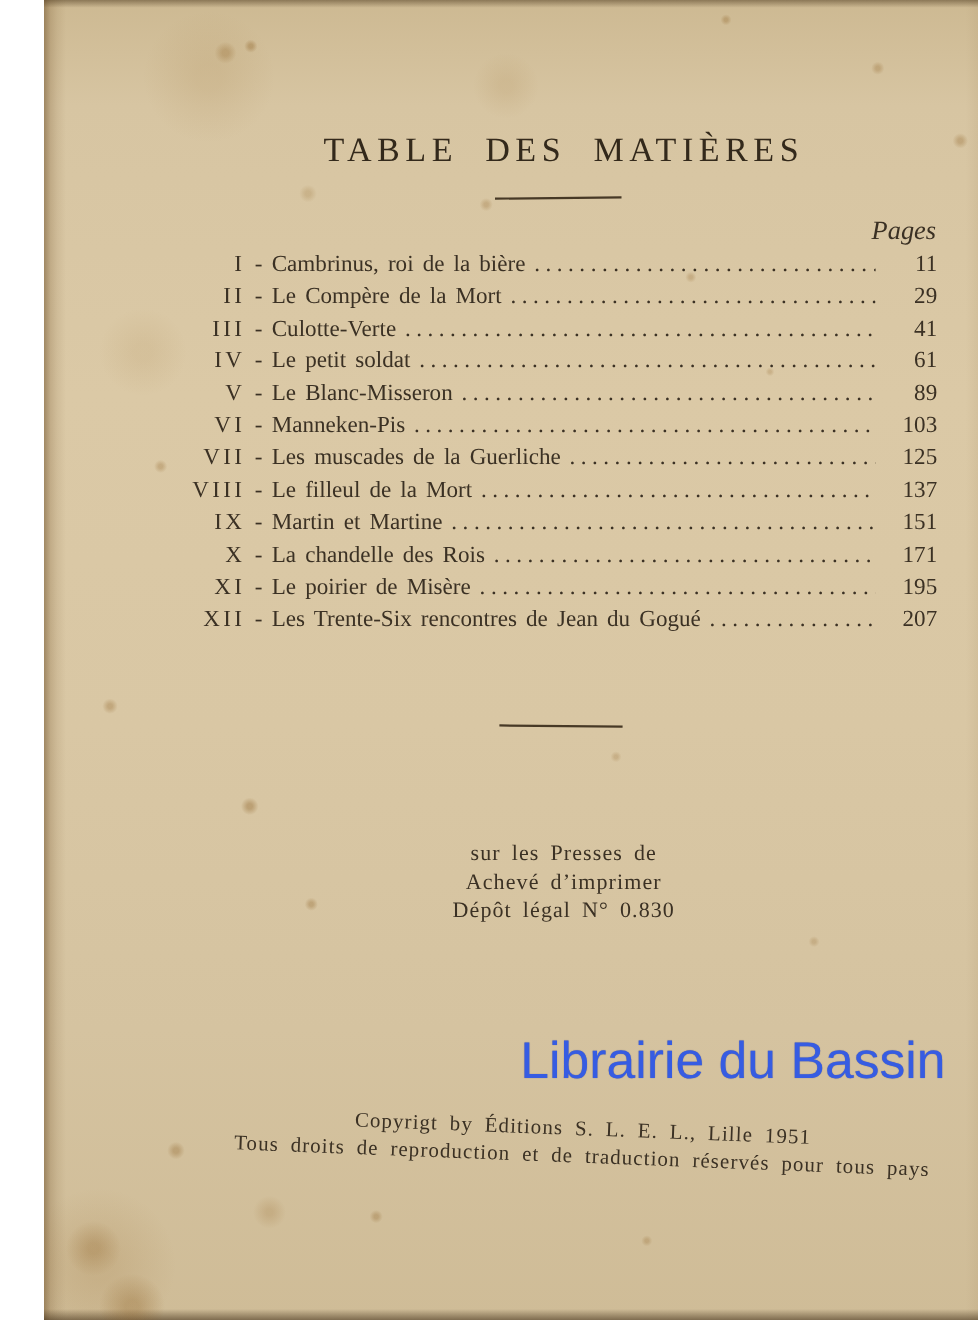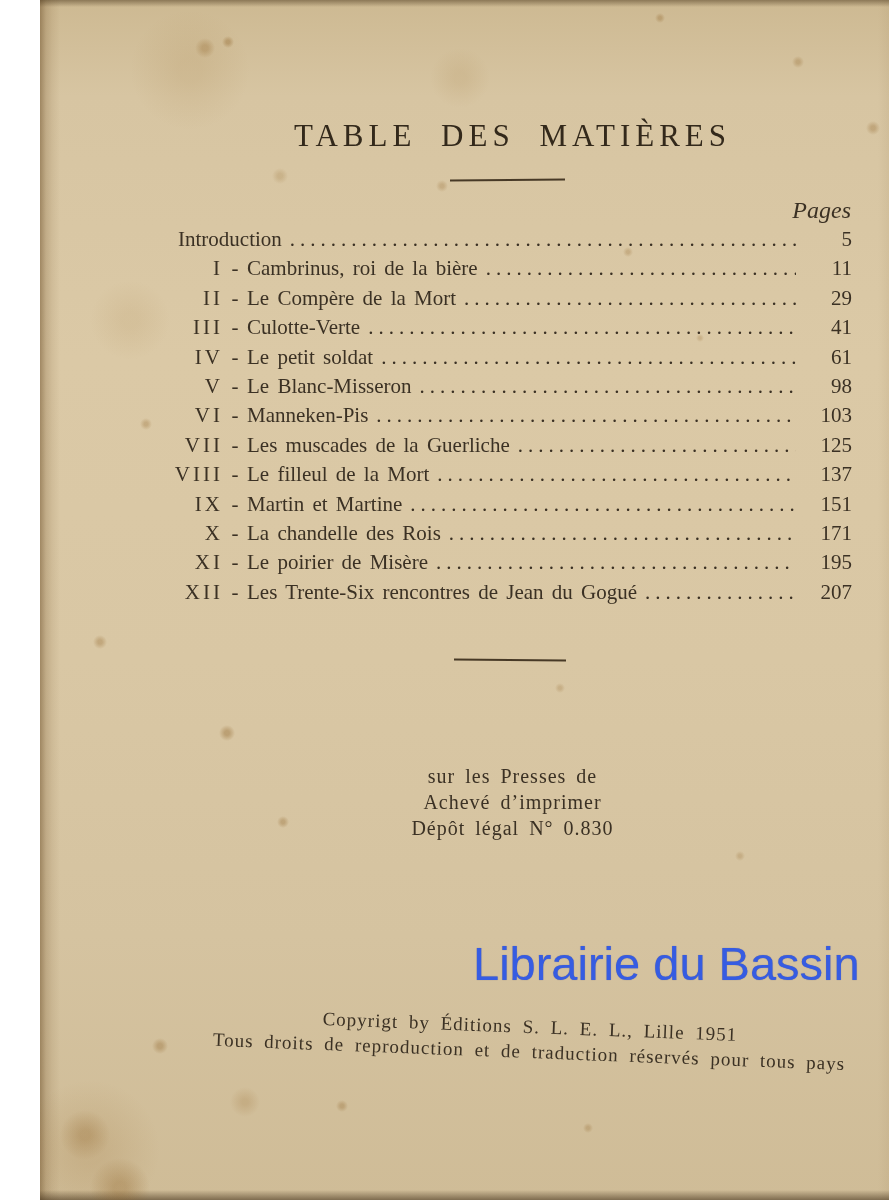--- a/index.html
+++ b/index.html
@@ -82,26 +82,20 @@
 <div class="page">
 
   <div class="page-title">TABLE DES MATIÈRES</div>
 
   <div class="rule rule-1"></div>
 
   <div class="pages-label">Pages</div>
 
   <div class="toc">
 
-  <div class="toc-row no-num">
-
-        <span class="cell-title">Introduction</span>
-        <span class="leader"></span>
-        <span class="cell-page">5</span>
-      </div>
       <div class="toc-row">
         <span class="cell-num">I</span>
         <span class="cell-dash">-</span>
         <span class="cell-title">Cambrinus, roi de la bière</span>
         <span class="leader"></span>
         <span class="cell-page">11</span>
       </div>
       <div class="toc-row">
         <span class="cell-num">II</span>
         <span class="cell-dash">-</span>
@@ -121,21 +115,21 @@
         <span class="cell-dash">-</span>
         <span class="cell-title">Le petit soldat</span>
         <span class="leader"></span>
         <span class="cell-page">61</span>
       </div>
       <div class="toc-row">
         <span class="cell-num">V</span>
         <span class="cell-dash">-</span>
         <span class="cell-title">Le Blanc-Misseron</span>
         <span class="leader"></span>
-        <span class="cell-page">98</span>
+        <span class="cell-page">89</span>
       </div>
       <div class="toc-row">
         <span class="cell-num">VI</span>
         <span class="cell-dash">-</span>
         <span class="cell-title">Manneken-Pis</span>
         <span class="leader"></span>
         <span class="cell-page">103</span>
       </div>
       <div class="toc-row">
         <span class="cell-num">VII</span>

